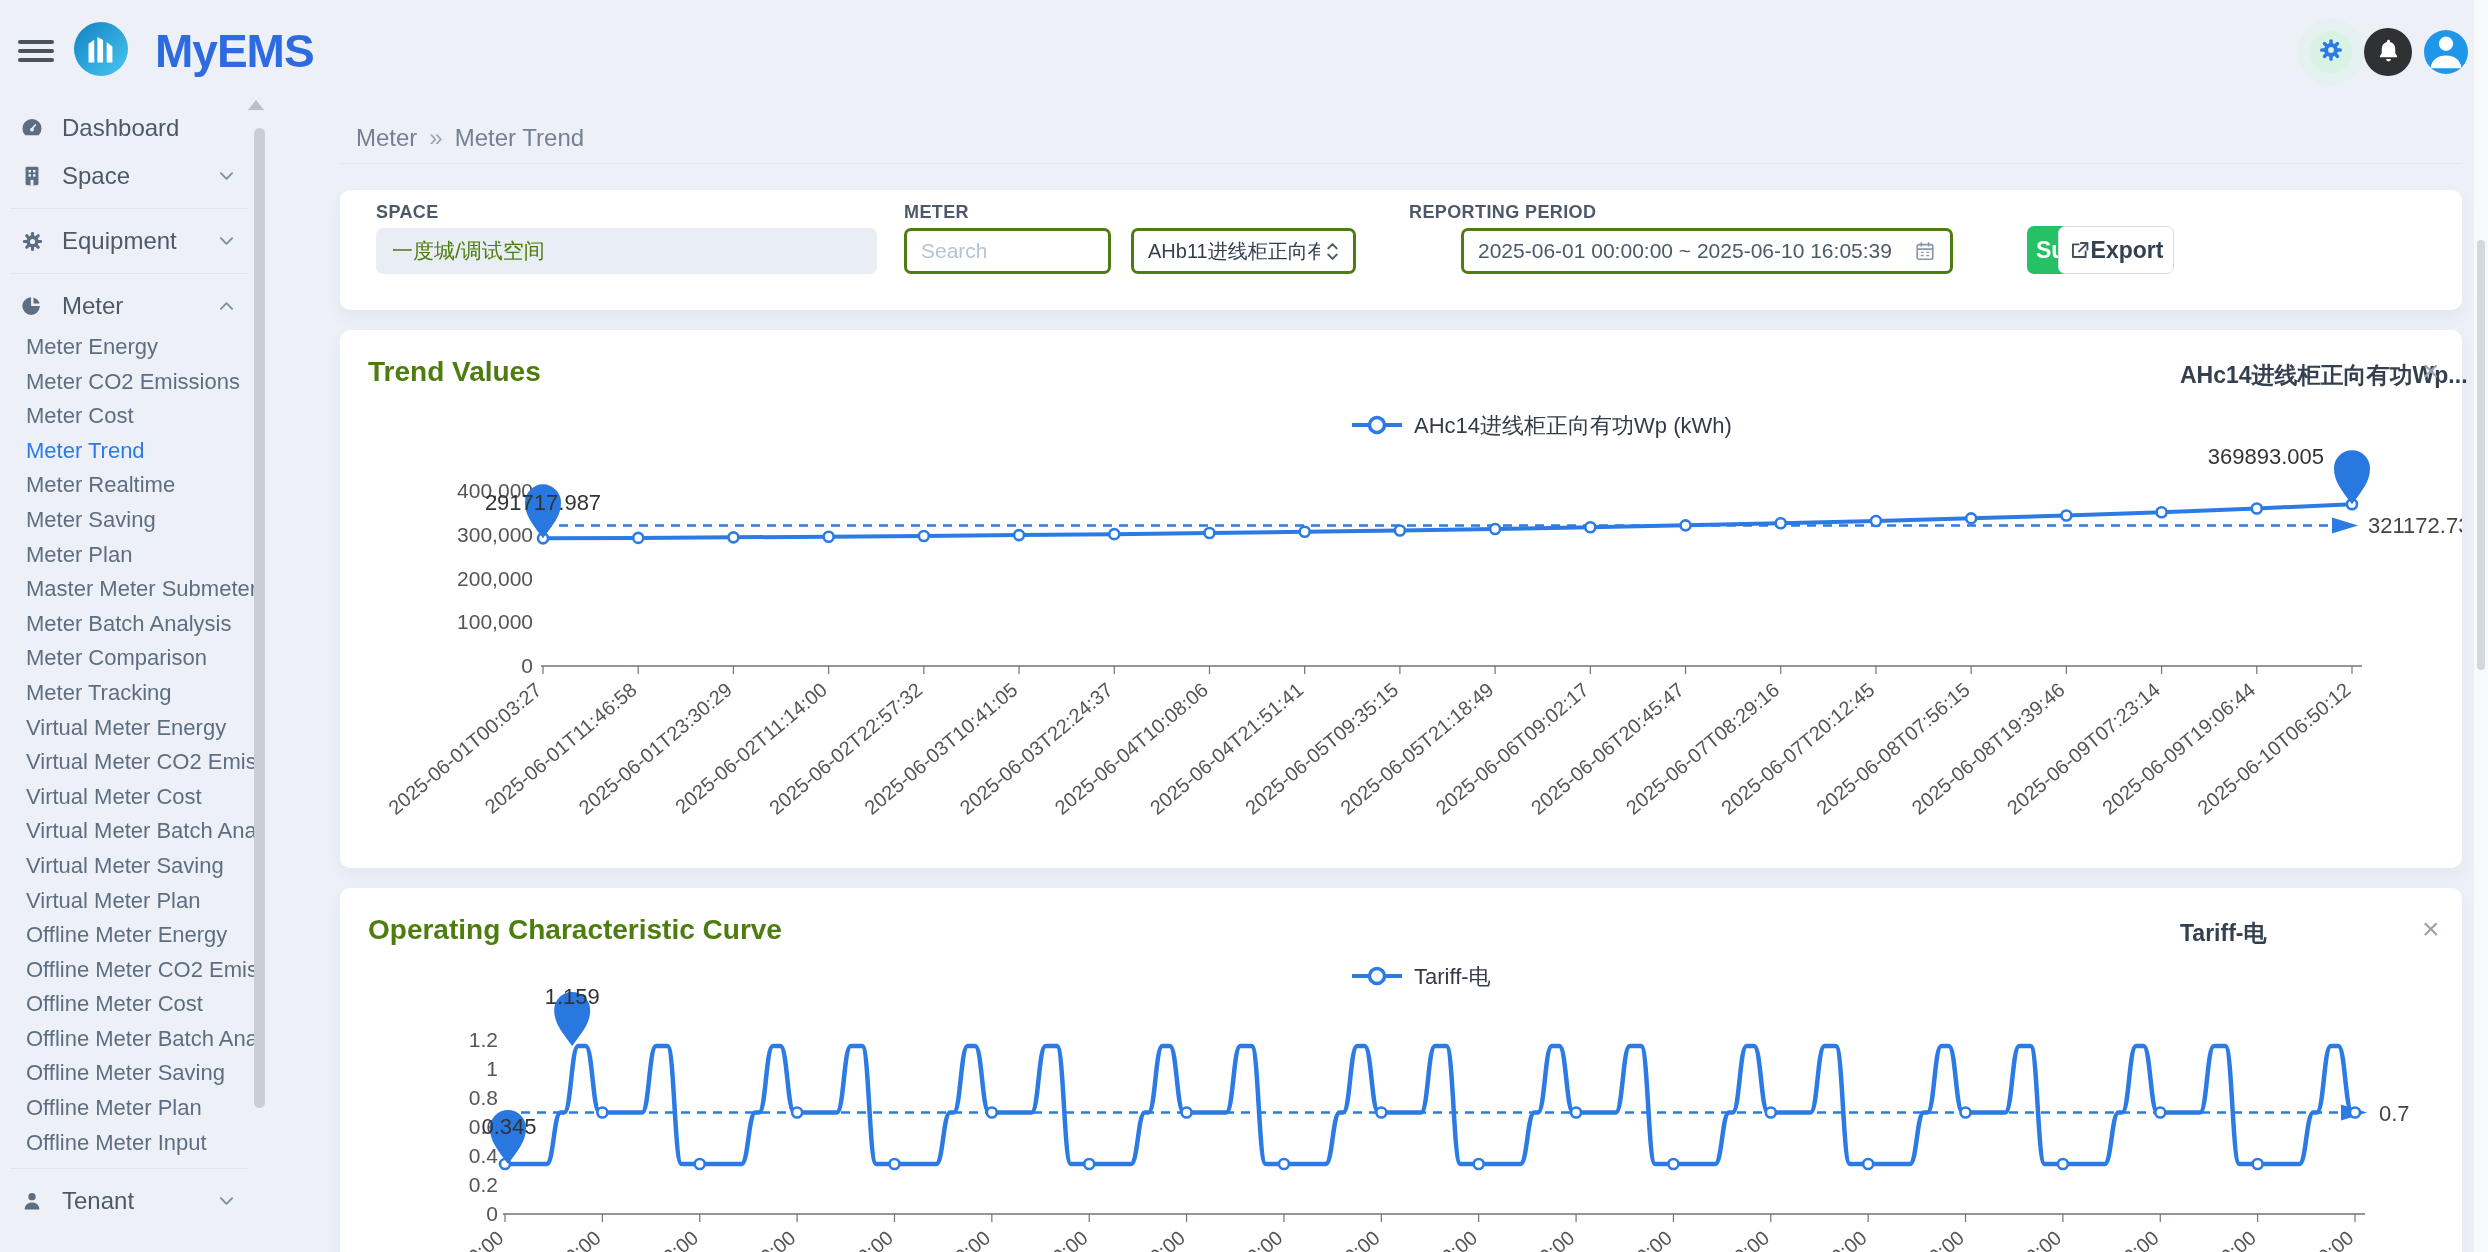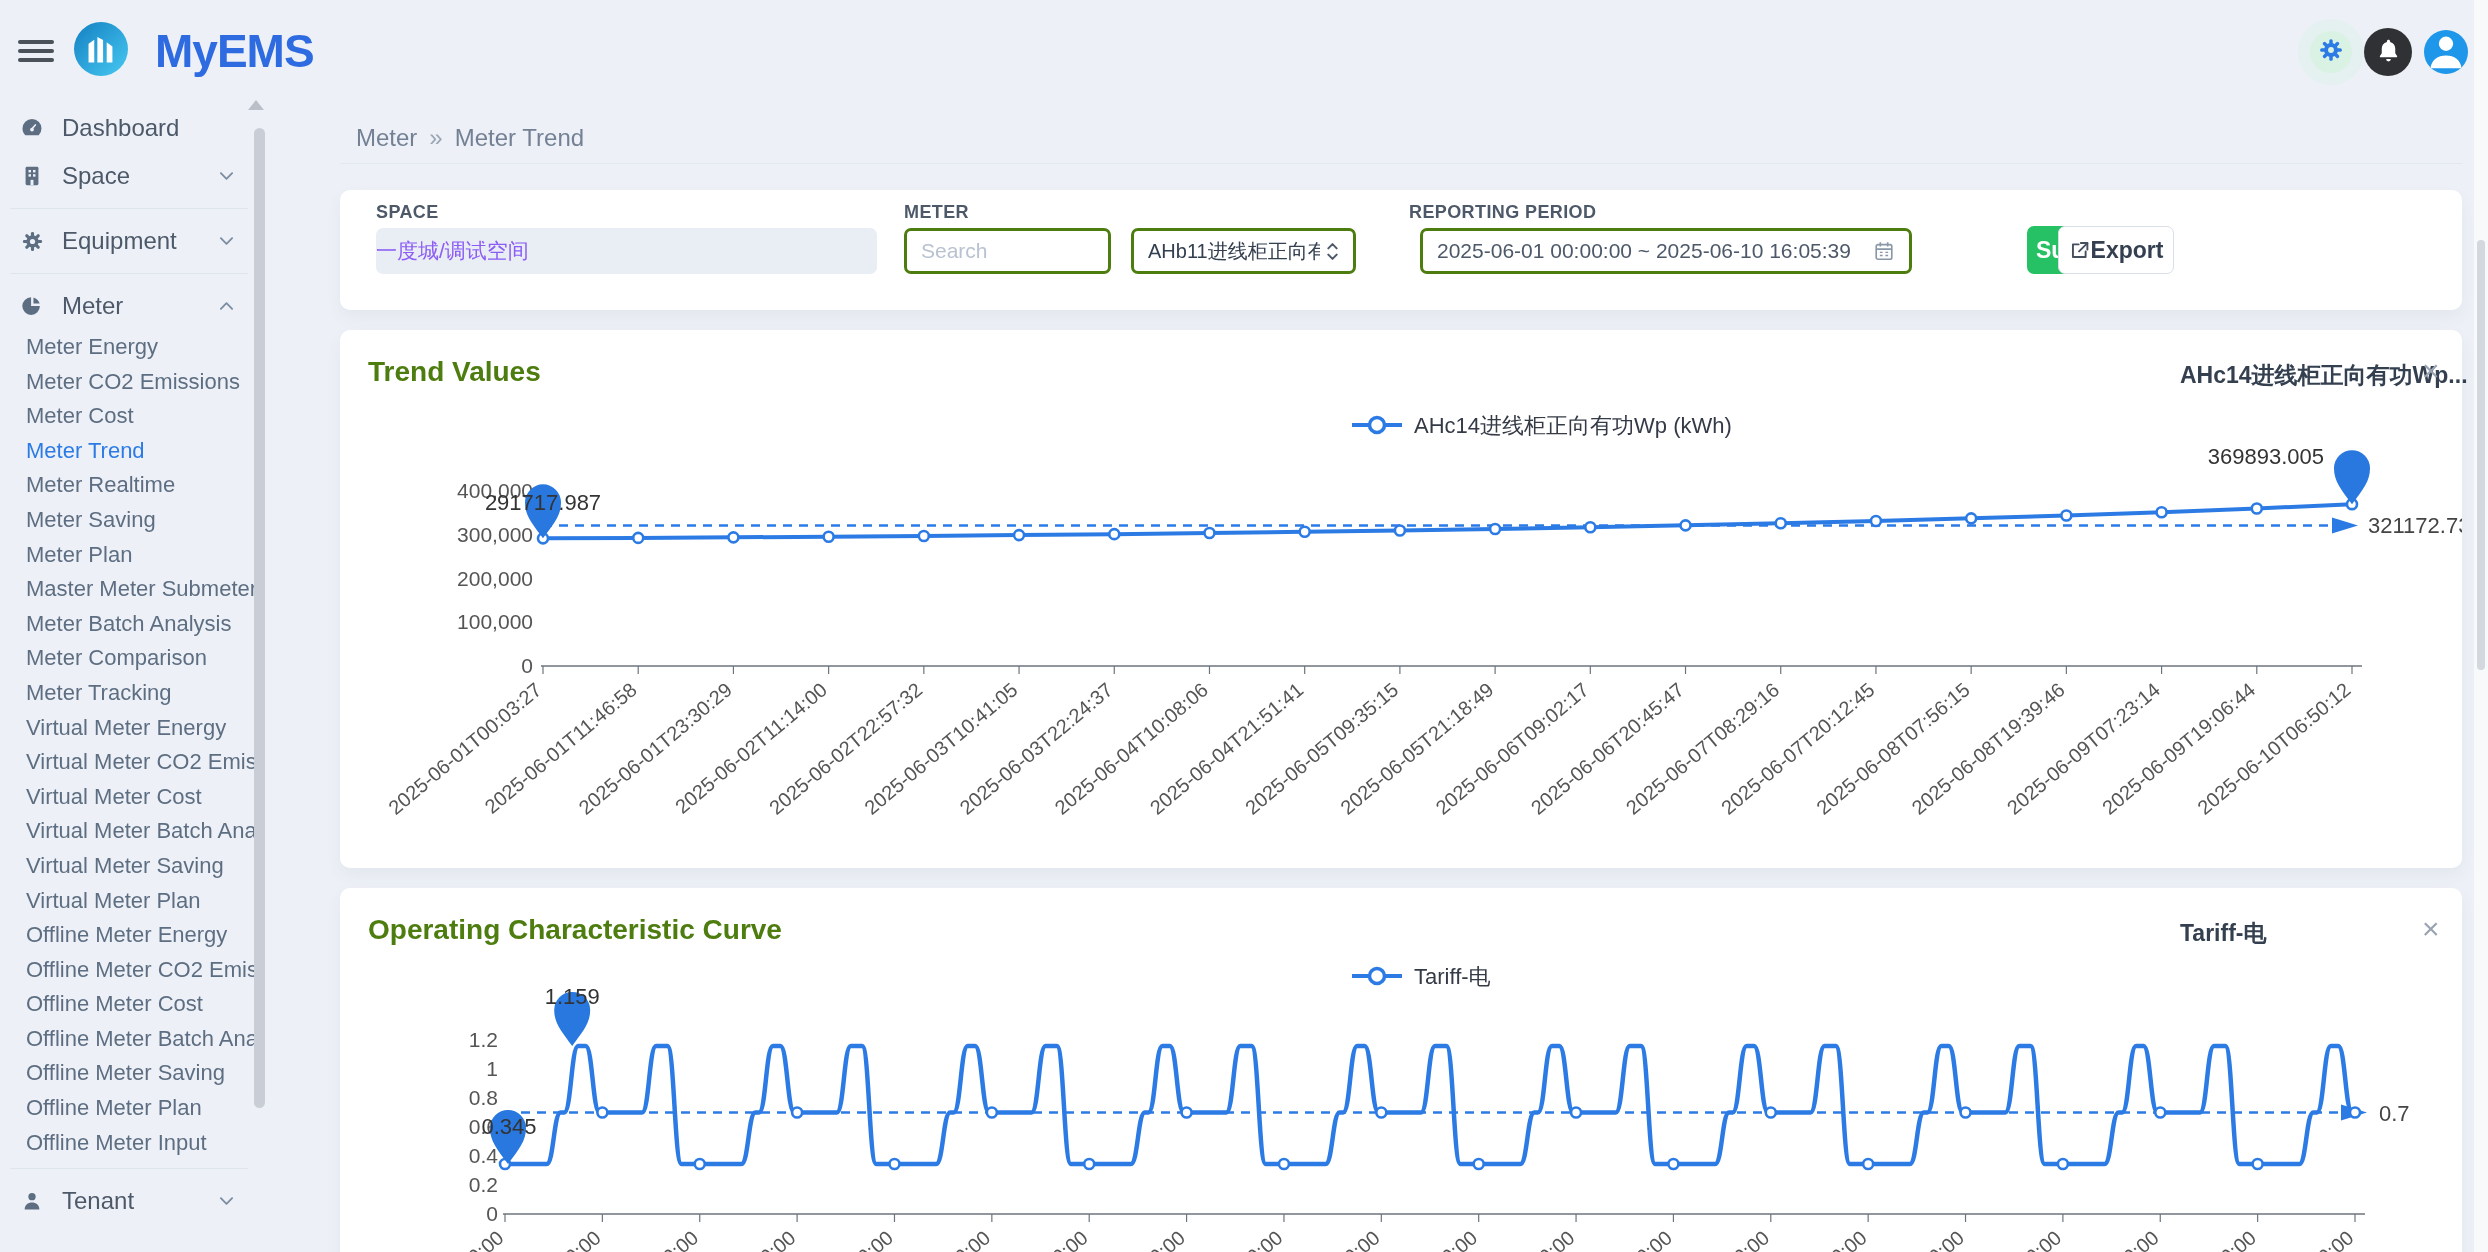--- a/index.html
+++ b/index.html
@@ -36,25 +36,25 @@
   
   .breadcrumb { position:absolute; left:340px; top:112px; width:2122px; height:52px;
      padding-left:16px; font-size:24px; color:#748194; border-bottom:1px solid #e2e8f0;
      display:flex; align-items:center; gap:12px; }
   .breadcrumb .sep { color:#9aa6b5; }
 
   .card { position:absolute; background:#fff; border-radius:10px; box-shadow:0 7px 16px rgba(60,70,90,.06); }
   .filter-card { left:340px; top:190px; width:2122px; height:120px; }
   .f-label { position:absolute; font-size:18px; font-weight:700; color:#4d5969; letter-spacing:.4px; top:12px; }
   .f-box { position:absolute; top:38px; height:46px; border-radius:7px; font-size:21px; display:flex; align-items:center; }
-  .box-gray  { background:#e9edf4; color:#8b5cf6; padding:0 0; }
+  .box-gray  { background:#e9edf4; color:#4d7c0f; padding:0 16px; }
   .box-white { background:#fff; border:3px solid #4d7c0f; color:#344050; padding:16px 14px; }
   .placeholder { color:#b8c2d0; }
   .f-select { justify-content:space-between; cursor:pointer; }
-  .f-date { justify-content:space-between; color:#4d5969; font-weight:500; cursor:pointer; }
+  .f-date { justify-content:space-between; color:#4d5969; font-weight:500; cursor:pointer;margin-left:41px; }
   .btn { position:absolute; top:36px; height:48px; border-radius:7px; display:flex; align-items:center;
      justify-content:center; cursor:pointer; font-size:23px; }
   .btn-submit { left:1687px; width:96px; background:#26c165; color:#fff; font-weight:700; }
   .btn-export { left:1718px; width:116px; background:#fff; border:1px solid #d8dfe8; color:#344050; font-weight:600; gap:1px; }
 
   .trend-card { left:340px; top:330px; width:2122px; height:538px; }
   .occ-card   { left:340px; top:888px; width:2122px; height:430px; }
   .card-title { position:absolute; left:28px; top:26px; font-size:28px; font-weight:700; color:#4d7c0f; }
   .card-tab { position:absolute; left:1840px; top:30px; font-size:23px; font-weight:600; color:#344050; white-space:nowrap; }
   .card-close { position:absolute; left:2082px; top:24px; font-size:30px; color:#99a3b1; cursor:pointer; font-weight:400; }

